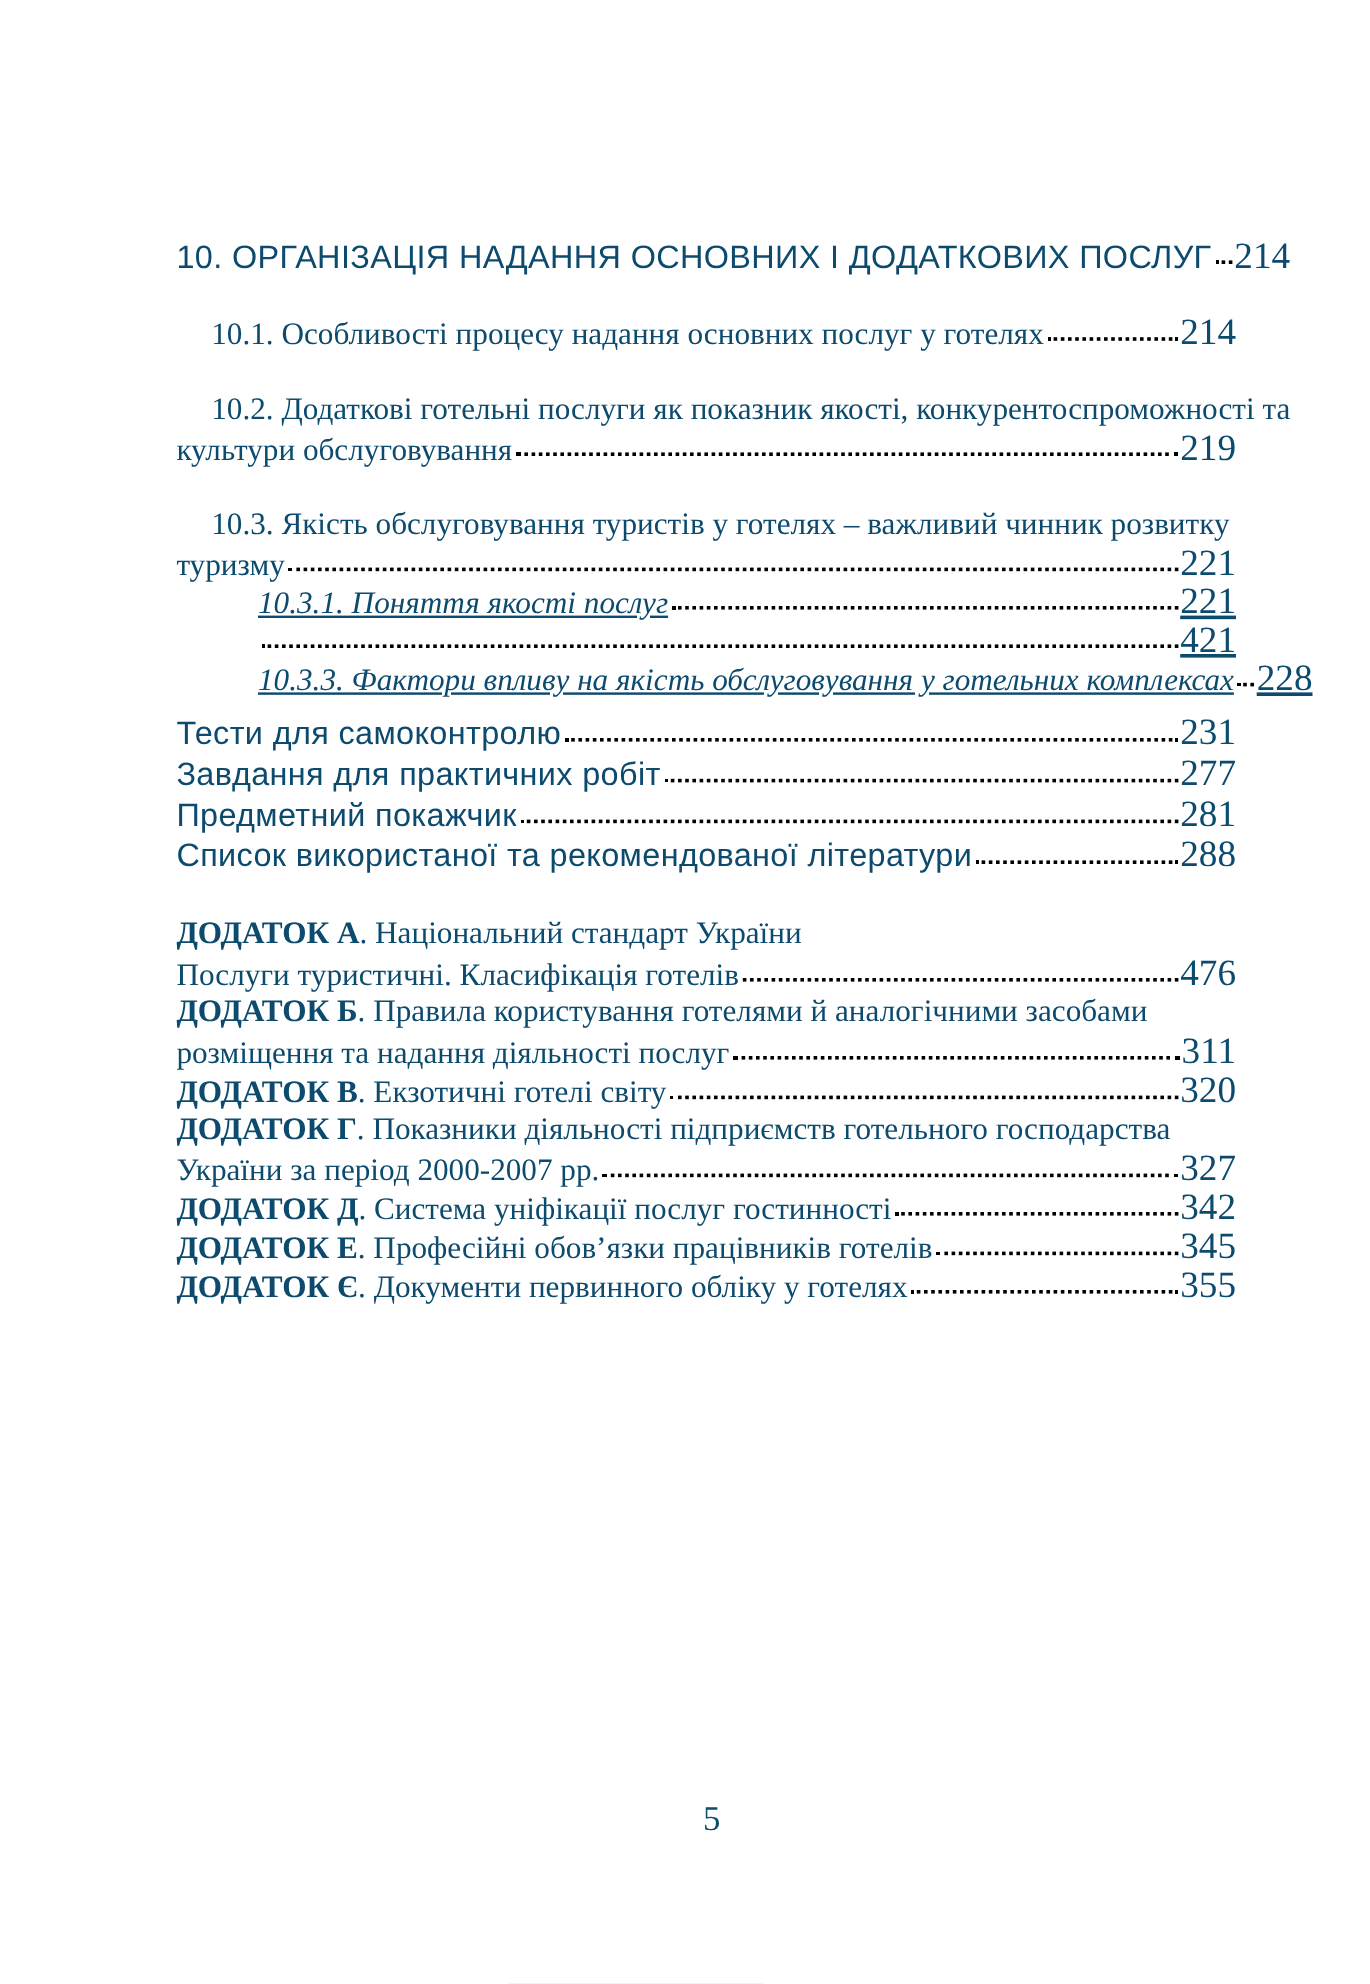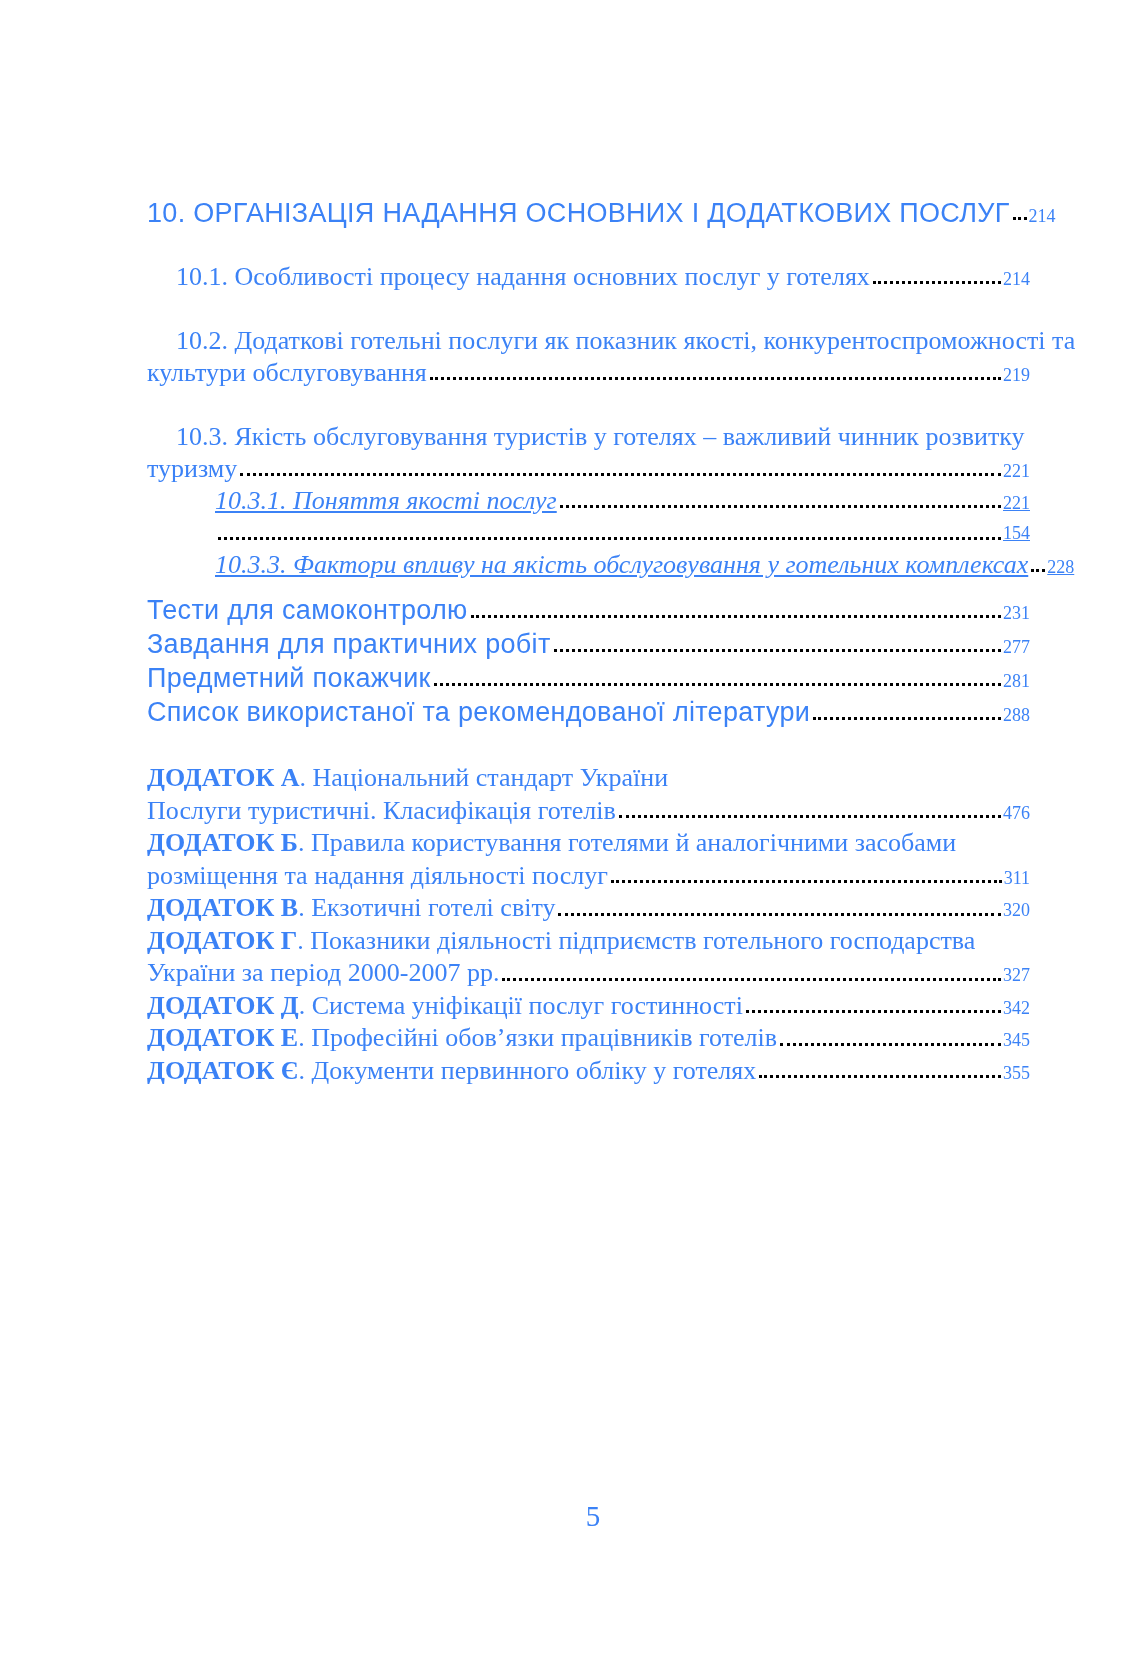--- a/index.html
+++ b/index.html
@@ -1,21 +1,21 @@
 <!DOCTYPE html>
 <html><head>
 <meta charset="utf-8">
 <style>
   html,body{margin:0;padding:0;background:#e9e9e9;}
   .sheet{
     position:relative;
     width:1142px;height:1653px;
     margin:0 auto;
     background:#ffffff;
-    color:#3b82f6;
+    color:#0c4a6e;
     overflow:hidden;
   }
   .toc{
     position:absolute;
     left:147px;top:197px;
     width:883px;
   }
   .section{display:block;}
   .row{
     display:flex;
@@ -36,21 +36,21 @@
   .indent-2{padding-left:68px;text-decoration:underline;}
   .leader{
     flex:1 1 auto;
     min-width:14px;
     align-self:flex-end;
     border-bottom:3px dotted #000;
     margin:0 2px 9px 3px;
   }
   .pg{
     font-family:"Liberation Serif",serif;
-    font-size:18px;
+    font-size:31px;
     font-style:normal;
     letter-spacing:0;
   }
   .folio{
     position:absolute;
     top:1500px;left:0;right:0;
     text-align:center;
     font-family:"Liberation Serif",serif;
     font-size:29px;
     transform:translateX(22px);
@@ -88,21 +88,21 @@
           <span class="leader"></span>
           <span class="pg">221</span>
         </div>
         <div class="row serif-italic indent-2">
           <span class="t">10.3.1. Поняття якості послуг</span>
           <span class="leader"></span>
           <span class="pg">221</span>
         </div>
         <div class="row serif-italic indent-2">
           <span class="leader"></span>
-          <span class="pg">154</span>
+          <span class="pg">421</span>
         </div>
         <div class="row serif-italic indent-2">
           <span class="t">10.3.3. Фактори впливу на якість обслуговування у готельних комплексах</span>
           <span class="leader"></span>
           <span class="pg">228</span>
         </div>
       </div>
       <div class="section sec-backmatter">
         <div class="row sans indent-0">
           <span class="t">Тести для самоконтролю</span>

